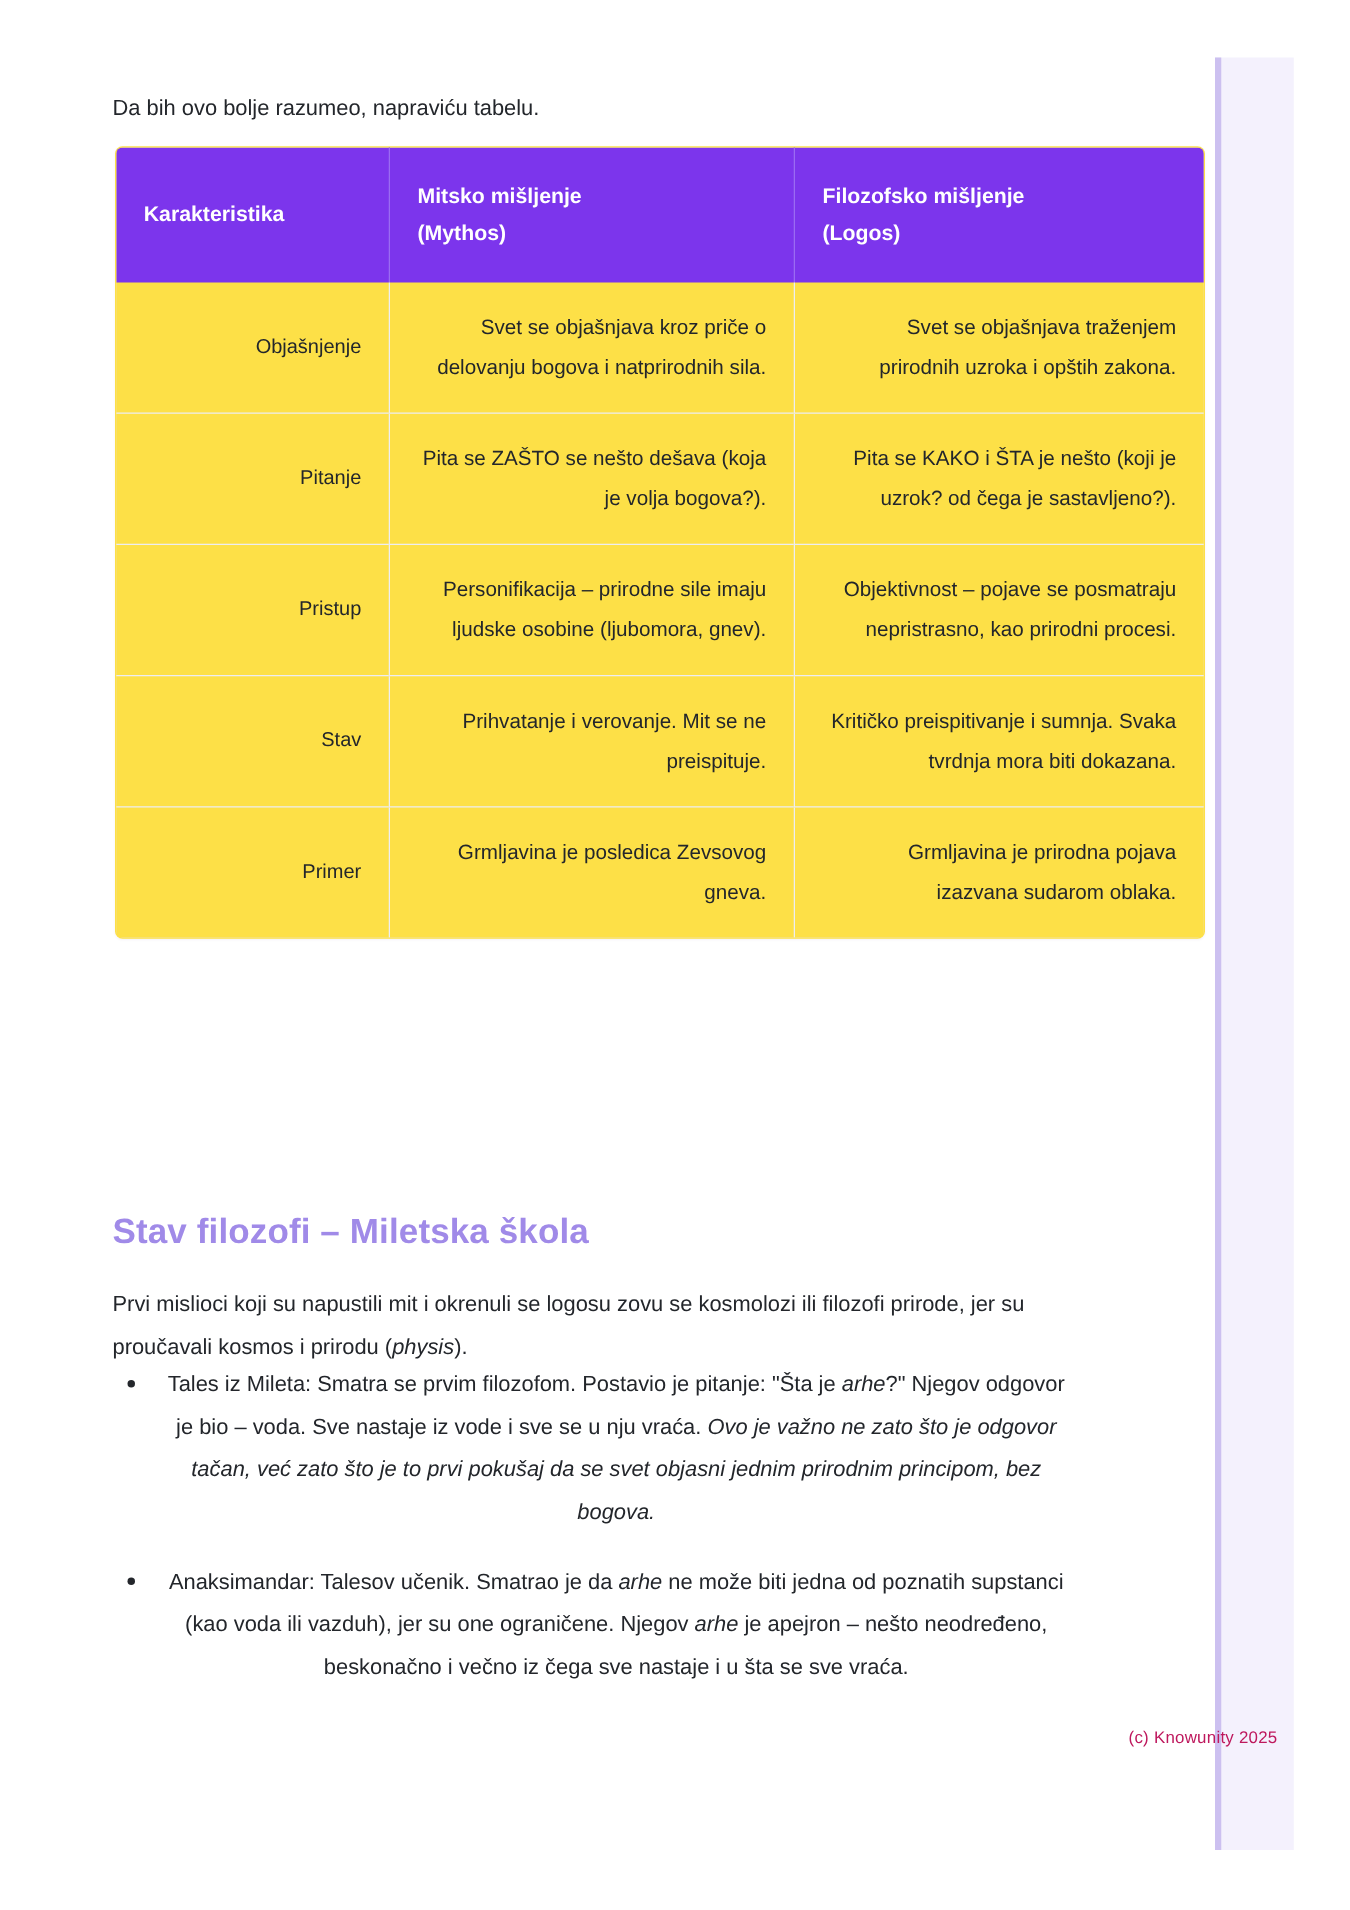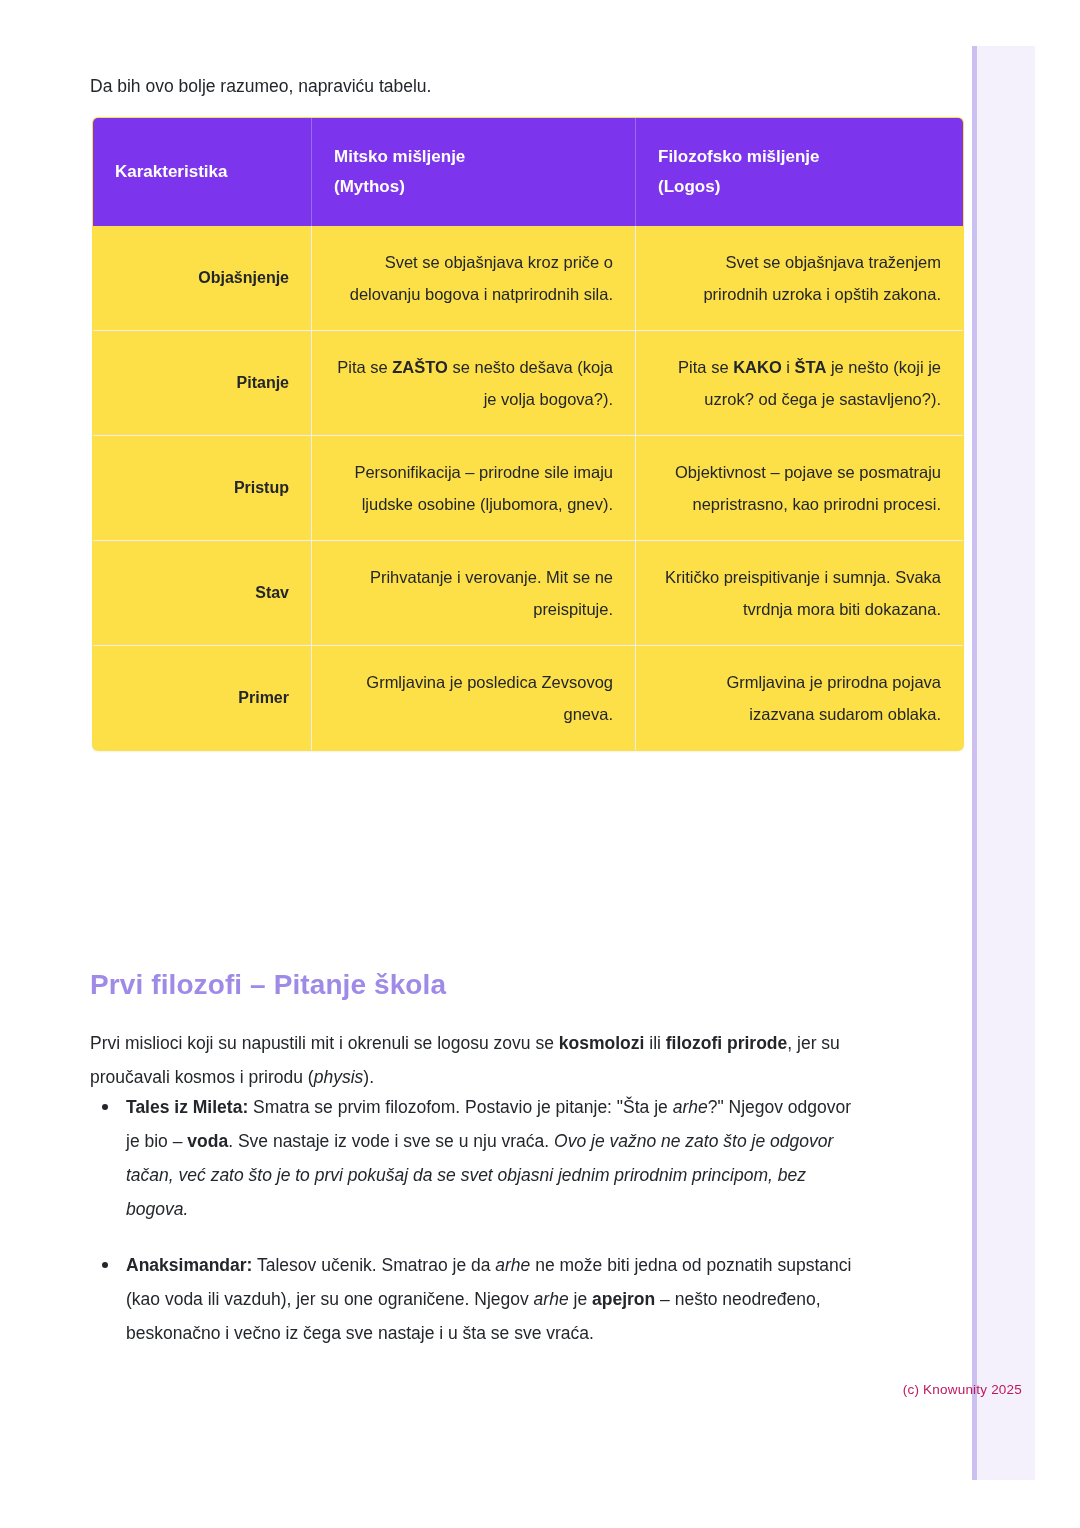--- a/index.html
+++ b/index.html
@@ -92,21 +92,21 @@
     line-height: 32px;
     color: #23262b;
     vertical-align: middle;
     padding: 20px 22px;
     border-top: 1px solid #ededf2;
     border-left: 1px solid #ededf2;
     text-align: right;
   }
   .cmp-table tbody td:first-child {
     border-left: none;
-    font-weight: bold;
+    font-weight: normal;
     font-size: 16px;
   }
   .cmp-table tbody tr:first-child td { border-top: none; }
 
   
   .section-heading {
     position: absolute;
     left: 90px;
     top: 946px;
     font-size: 28px;
@@ -127,40 +127,41 @@
 
   
   .bullets {
     position: absolute;
     left: 90px;
     top: 1090px;
     width: 770px;
     margin: 0;
     padding: 0;
     list-style: none;
+    text-align: center;
   }
   .bullets li {
     position: relative;
     padding-left: 36px;
     margin-bottom: 22px;
     font-size: 17.5px;
     line-height: 34px;
     color: #23262b;
   }
   .bullets li .dot {
     position: absolute;
     left: 12px;
     top: 14px;
     width: 6px;
     height: 6px;
     border-radius: 50%;
     background: #23262b;
   }
 
-  b, strong { font-weight: bold; }
+  b, strong { font-weight: normal; }
   i, em { font-style: italic; }
 </style>
 </head>
 <body>
 
 <div class="page">
 
   <p class="intro-line">Da bih ovo bolje razumeo, napraviću tabelu.</p>
 
   <table class="cmp-table">
@@ -201,21 +202,21 @@
         <td>Kritičko preispitivanje i sumnja. Svaka tvrdnja mora biti dokazana.</td>
       </tr>
       <tr>
         <td>Primer</td>
         <td>Grmljavina je posledica Zevsovog gneva.</td>
         <td>Grmljavina je prirodna pojava izazvana sudarom oblaka.</td>
       </tr>
     </tbody>
   </table>
 
-  <h2 class="section-heading">Prvi filozofi – Pitanje škola</h2>
+  <h2 class="section-heading">Stav filozofi – Miletska škola</h2>
 
   <p class="lead-para">Prvi mislioci koji su napustili mit i okrenuli se logosu zovu se <b>kosmolozi</b> ili <b>filozofi prirode</b>, jer su proučavali kosmos i prirodu (<i>physis</i>).</p>
 
   <ul class="bullets">
     <li>
       <span class="dot"></span>
       <span><b>Tales iz Mileta:</b> Smatra se prvim filozofom. Postavio je pitanje: "Šta je <i>arhe</i>?" Njegov odgovor je bio – <b>voda</b>. Sve nastaje iz vode i sve se u nju vraća. <i>Ovo je važno ne zato što je odgovor tačan, već zato što je to prvi pokušaj da se svet objasni jednim prirodnim principom, bez bogova.</i></span>
     </li>
     <li>
       <span class="dot"></span>

